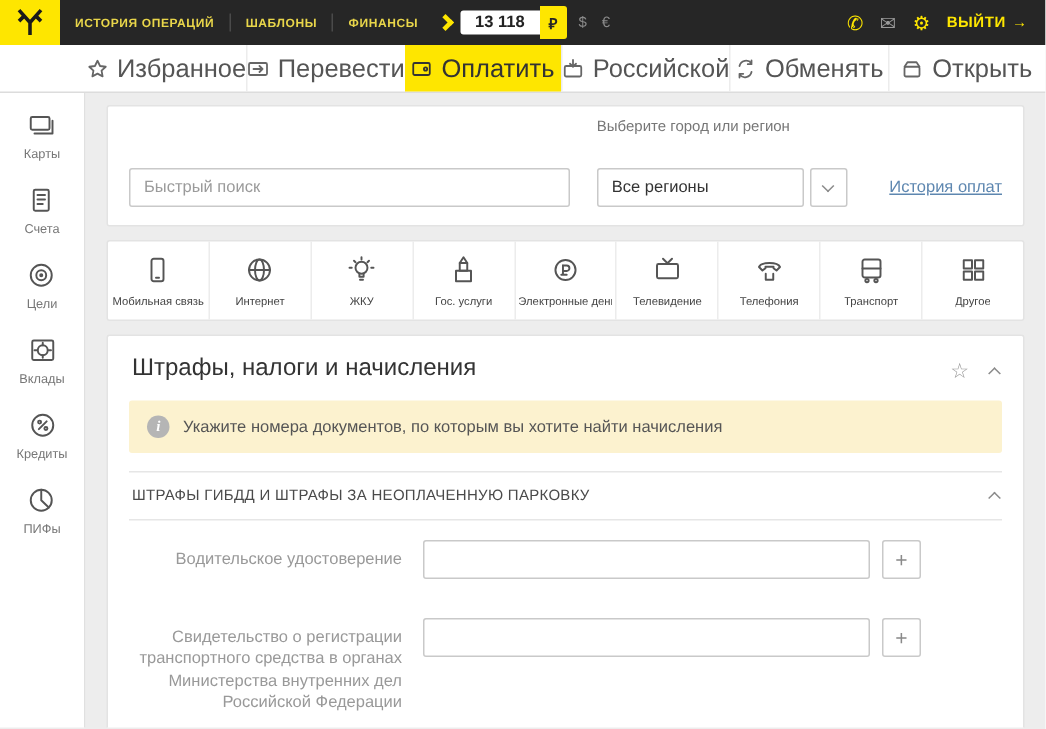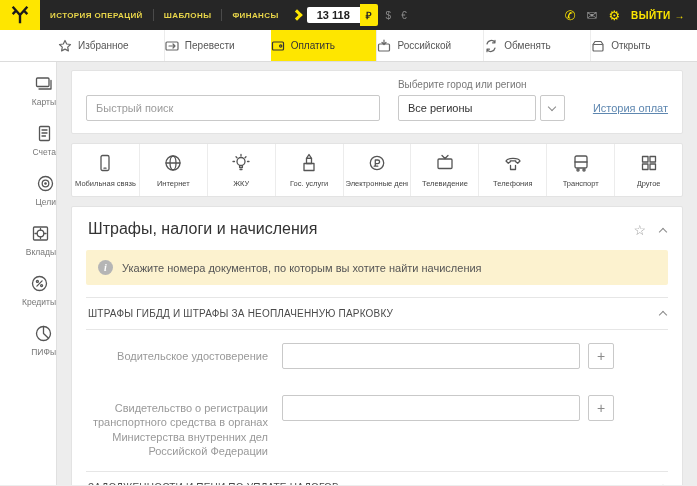--- a/index.html
+++ b/index.html
@@ -18,40 +18,40 @@
   .cur{font-size:10px;padding:0 5px;color:#8a8a8a}
   .cur.active{background:#fee600;color:#262626;font-weight:bold;padding:4px 6px;border-radius:0 2px 2px 0;margin-right:3px}
   .top-right{margin-left:auto;display:flex;align-items:center;gap:11px;padding-right:12px}
   .top-icon{font-size:13px;line-height:1;cursor:pointer}
   .icon-yellow{color:#fee600}
   .icon-gray{color:#9a9a9a}
   .logout{display:flex;align-items:center;gap:4px;color:#fee600;font-size:10px;font-weight:bold;letter-spacing:.4px;cursor:pointer}
 
   
   .nav{height:32px;background:#fff;border-bottom:1px solid #dcdcdc;display:flex;padding-left:58px}
-  .tab{flex:1;display:flex;align-items:center;justify-content:flex-start;gap:6px;font-size:10px;color:#555;cursor:pointer}
+  .tab{flex:1;display:flex;align-items:center;justify-content:center;gap:6px;font-size:17px;color:#555;cursor:pointer}
   .tab + .tab{border-left:1px solid #ececec}
   .tab.active{background:#fee600;color:#333;border-left:none}
   .tab svg{display:block}
 
   
   .main{display:flex;height:423px}
-  .sidebar{width:57px;background:#fff;border-right:1px solid #e0e0e0;display:flex;flex-direction:column;align-items:flex-end;padding-top:12px;gap:17px;flex:0 0 auto}
+  .sidebar{width:57px;background:#fff;border-right:1px solid #e0e0e0;display:flex;flex-direction:column;align-items:center;padding-top:12px;gap:17px;flex:0 0 auto}
   .side-item{display:flex;flex-direction:column;align-items:center;gap:4px;cursor:pointer}
   .side-item .lbl{font-size:8.5px;color:#777}
   .content{flex:1;padding:8px 14px;overflow:hidden}
 
   .card{background:#fff;border:1px solid #e3e3e3;border-radius:2px;margin-bottom:9px}
 
   
   .card-search{padding:8px 14px 12px;display:flex;align-items:flex-end;gap:18px}
   .search-input{width:352px;height:26px;border:1px solid #c9c9c9;border-radius:2px;padding:0 9px;font-size:11px;color:#333;font-family:"Liberation Sans",sans-serif}
   .search-input::placeholder{color:#9b9b9b}
   .region-col{display:flex;flex-direction:column}
-  .region-label{font-size:10px;color:#777;margin-bottom:5px}
+  .region-label{font-size:10px;color:#777;margin-bottom:22px}
   .region-row{display:flex;align-items:center}
   .select-box{width:138px;height:26px;border:1px solid #c9c9c9;border-radius:2px;display:flex;align-items:center;padding:0 9px;font-size:11px;color:#333;background:#fff;cursor:pointer}
   .select-btn{width:25px;height:26px;border:1px solid #c9c9c9;border-radius:2px;margin-left:4px;display:flex;align-items:center;justify-content:center;background:#fff;cursor:pointer}
   .chev{width:6px;height:6px;border-left:1.5px solid #8a8a8a;border-top:1.5px solid #8a8a8a;display:inline-block}
   .chev.down{transform:rotate(225deg);margin-top:-3px}
   .chev.up{transform:rotate(45deg);margin-top:3px}
   .history-link{font-size:11px;color:#5e87b0;text-decoration:underline;margin-left:28px;cursor:pointer;white-space:nowrap}
 
   
   .card-cats{display:flex}

